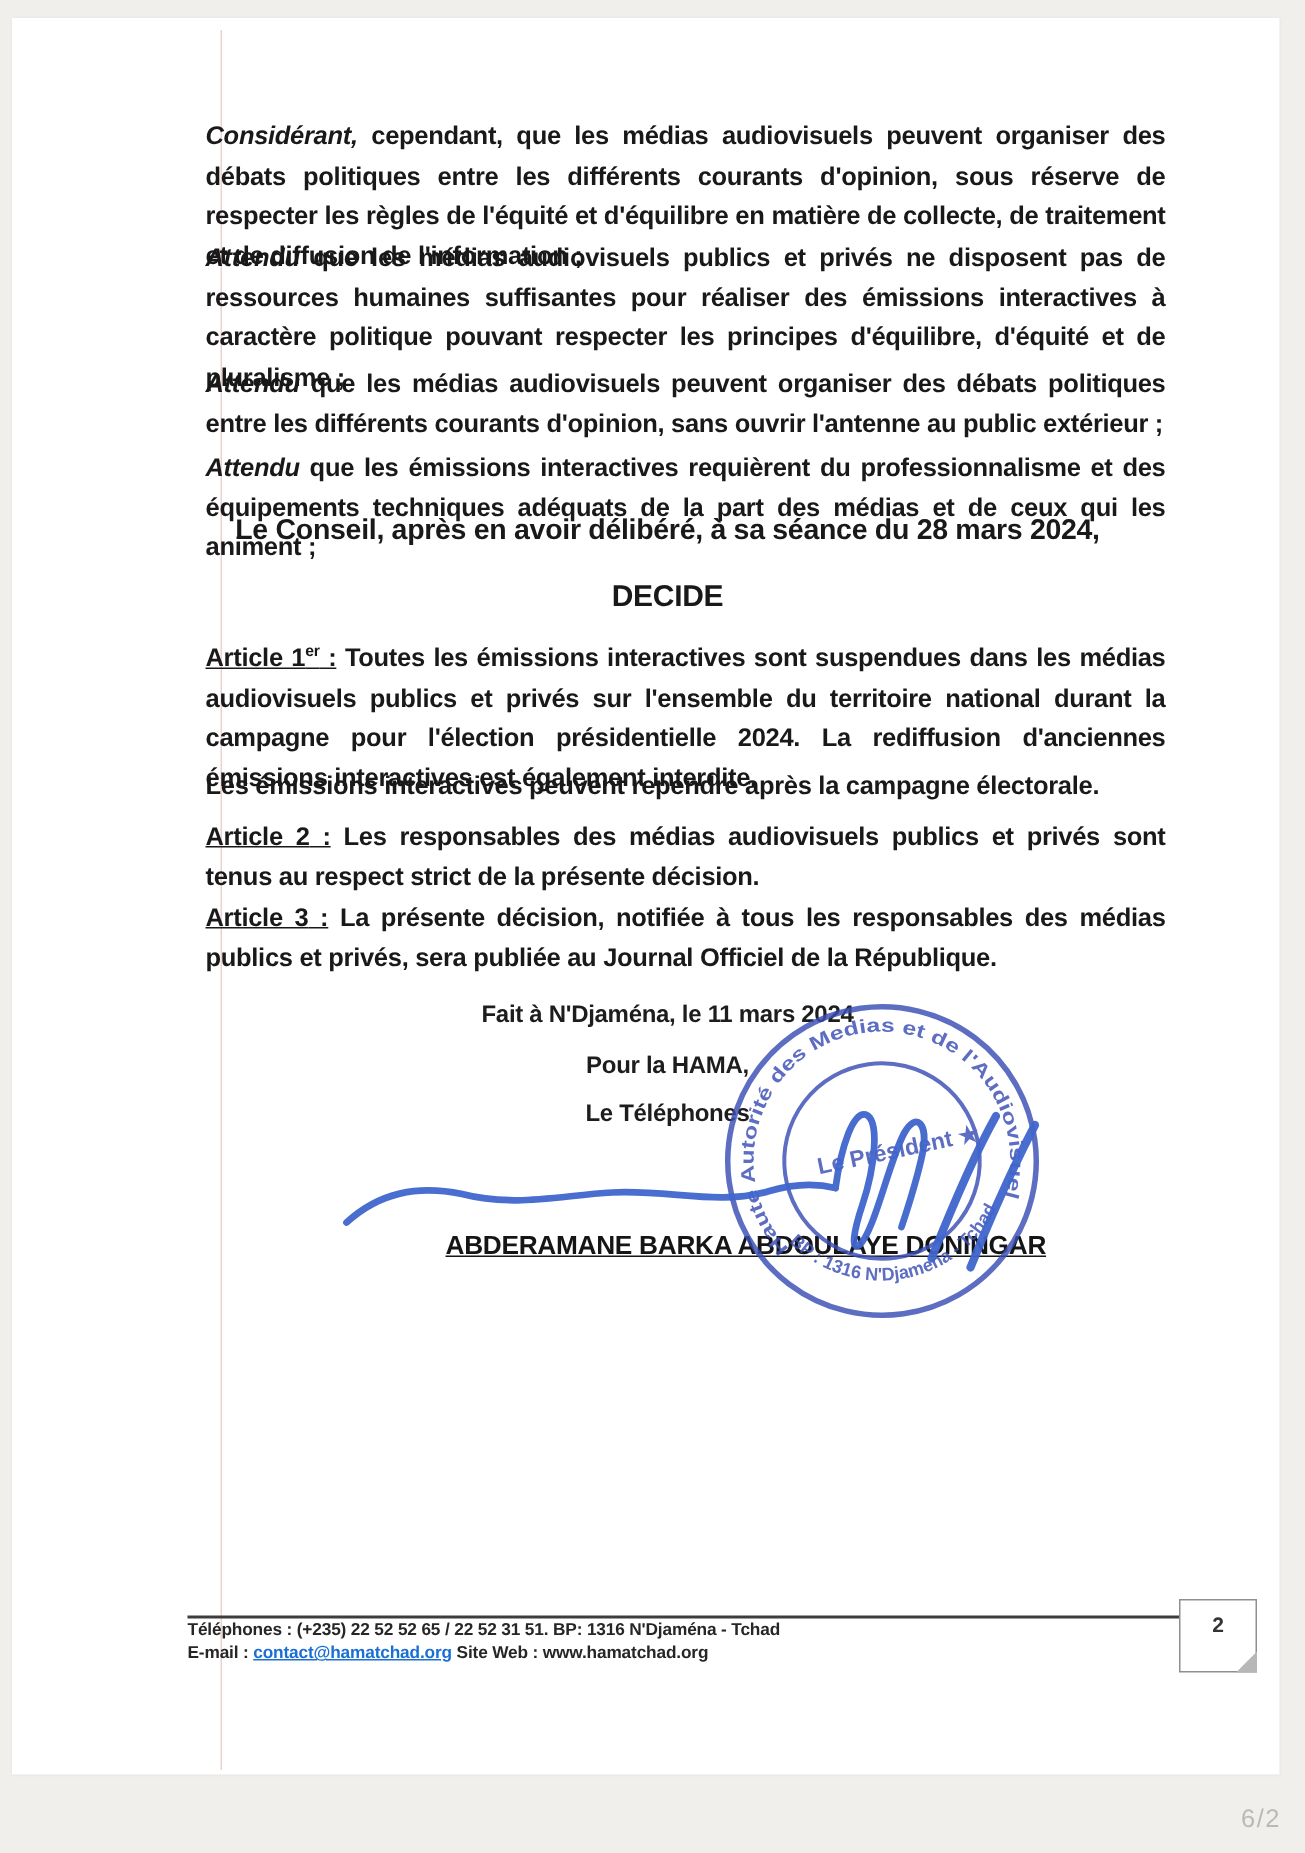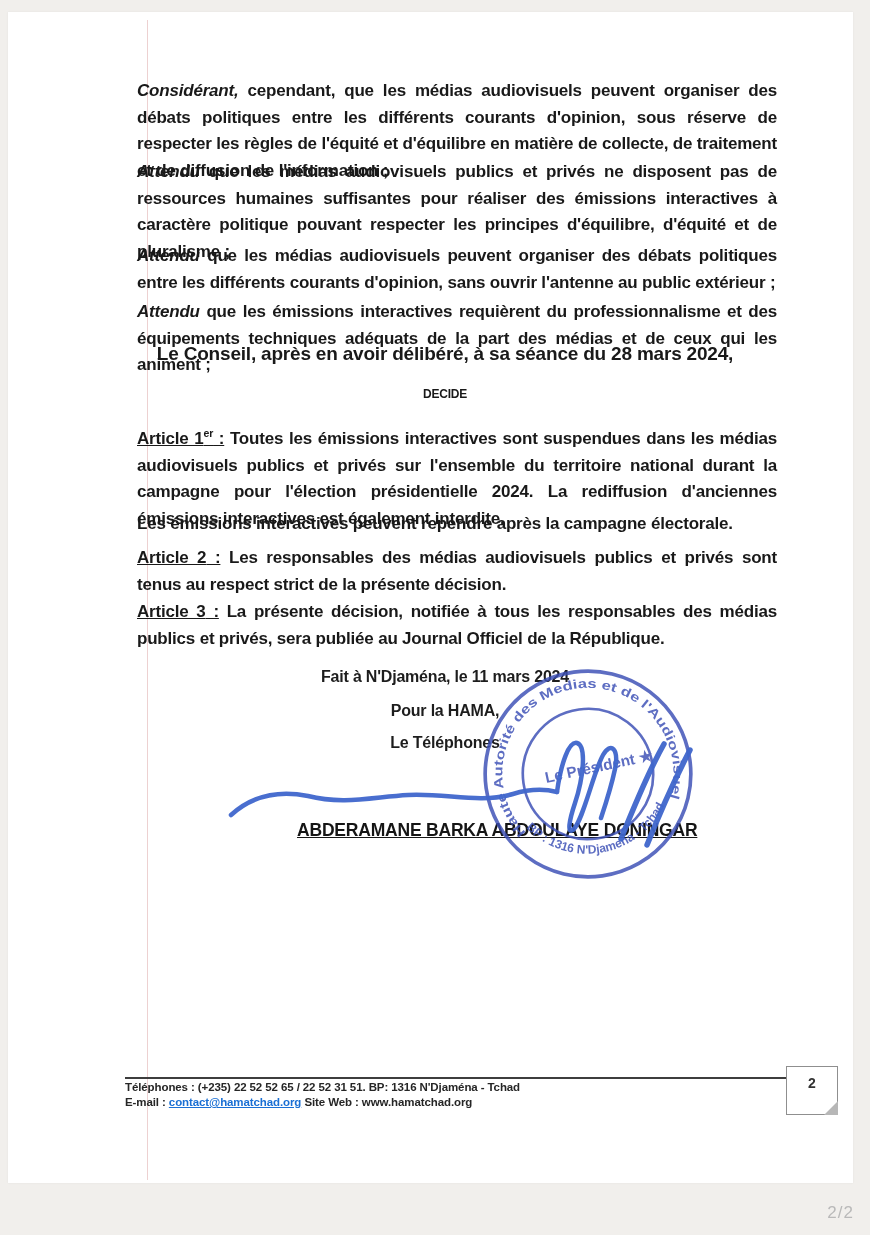--- a/index.html
+++ b/index.html
@@ -47,21 +47,21 @@
   <p class="para" style="top:66px"><b class="lead">Considérant,</b><span> cependant, que les médias audiovisuels peuvent organiser des débats politiques entre les différents courants d'opinion, sous réserve de respecter les règles de l'équité et d'équilibre en matière de collecte, de traitement et de diffusion de l'information ;</span></p>
 
   <p class="para" style="top:147px"><b class="lead">Attendu</b><span> que les médias audiovisuels publics et privés ne disposent pas de ressources humaines suffisantes pour réaliser des émissions interactives à caractère politique pouvant respecter les principes d'équilibre, d'équité et de pluralisme ;</span></p>
 
   <p class="para" style="top:231px"><b class="lead">Attendu</b><span> que les médias audiovisuels peuvent organiser des débats politiques entre les différents courants d'opinion, sans ouvrir l'antenne au public extérieur ;</span></p>
 
   <p class="para" style="top:287px"><b class="lead">Attendu</b><span> que les émissions interactives requièrent du professionnalisme et des équipements techniques adéquats de la part des médias et de ceux qui les animent ;</span></p>
 
   <p class="center-line" style="top:343px">Le Conseil, après en avoir délibéré, à sa séance du 28 mars 2024,</p>
 
-  <p class="center-line" style="top:387px;font-size:12px">DECIDE</p>
+  <p class="center-line" style="top:387px;font-size:20px">DECIDE</p>
 
   <p class="para" style="top:414px"><span class="art-label"><b>Article 1</b><sup>er</sup><b> :</b></span><span> Toutes les émissions interactives sont suspendues dans les médias audiovisuels publics et privés sur l'ensemble du territoire national durant la campagne pour l'élection présidentielle 2024. La rediffusion d'anciennes émissions interactives est également interdite.</span></p>
 
   <p class="para" style="top:499px">Les émissions interactives peuvent rependre après la campagne électorale.</p>
 
   <p class="para" style="top:533px"><span class="art-label"><b>Article 2</b><sup></sup><b> :</b></span><span> Les responsables des médias audiovisuels publics et privés sont tenus au respect strict de la présente décision.</span></p>
 
   <p class="para" style="top:587px"><span class="art-label"><b>Article 3</b><sup></sup><b> :</b></span><span> La présente décision, notifiée à tous les responsables des médias publics et privés, sera publiée au Journal Officiel de la République.</span></p>
 
   <p class="sig-line" style="top:668px">Fait à N'Djaména, le 11 mars 2024</p>
@@ -96,14 +96,14 @@
   </svg>
 
   <div class="footer-rule"></div>
   <div class="page-box">
     <div class="num">2</div>
     <div class="ear"></div>
   </div>
   <p class="foot-text" style="top:1081px">Téléphones : (+235) 22 52 52 65 / 22 52 31 51. BP: 1316 N'Djaména - Tchad</p>
   <p class="foot-text" style="top:1096px"><span>E-mail : </span><a href="#">contact@hamatchad.org</a><span> Site Web : www.hamatchad.org</span></p>
 
-  <div class="viewer-indicator">2/2</div>
+  <div class="viewer-indicator">6/2</div>
 </div>
 
 </body></html>

